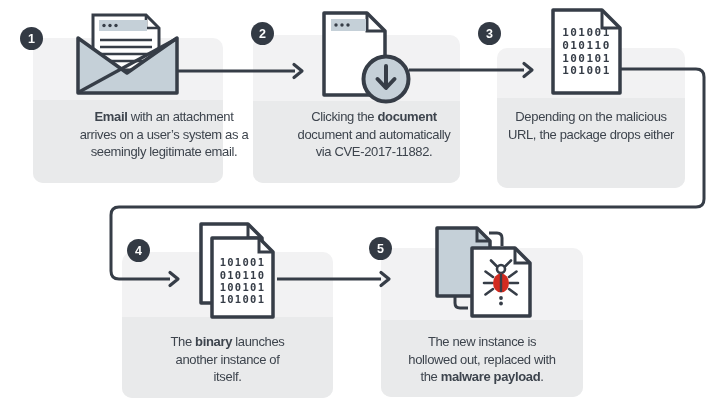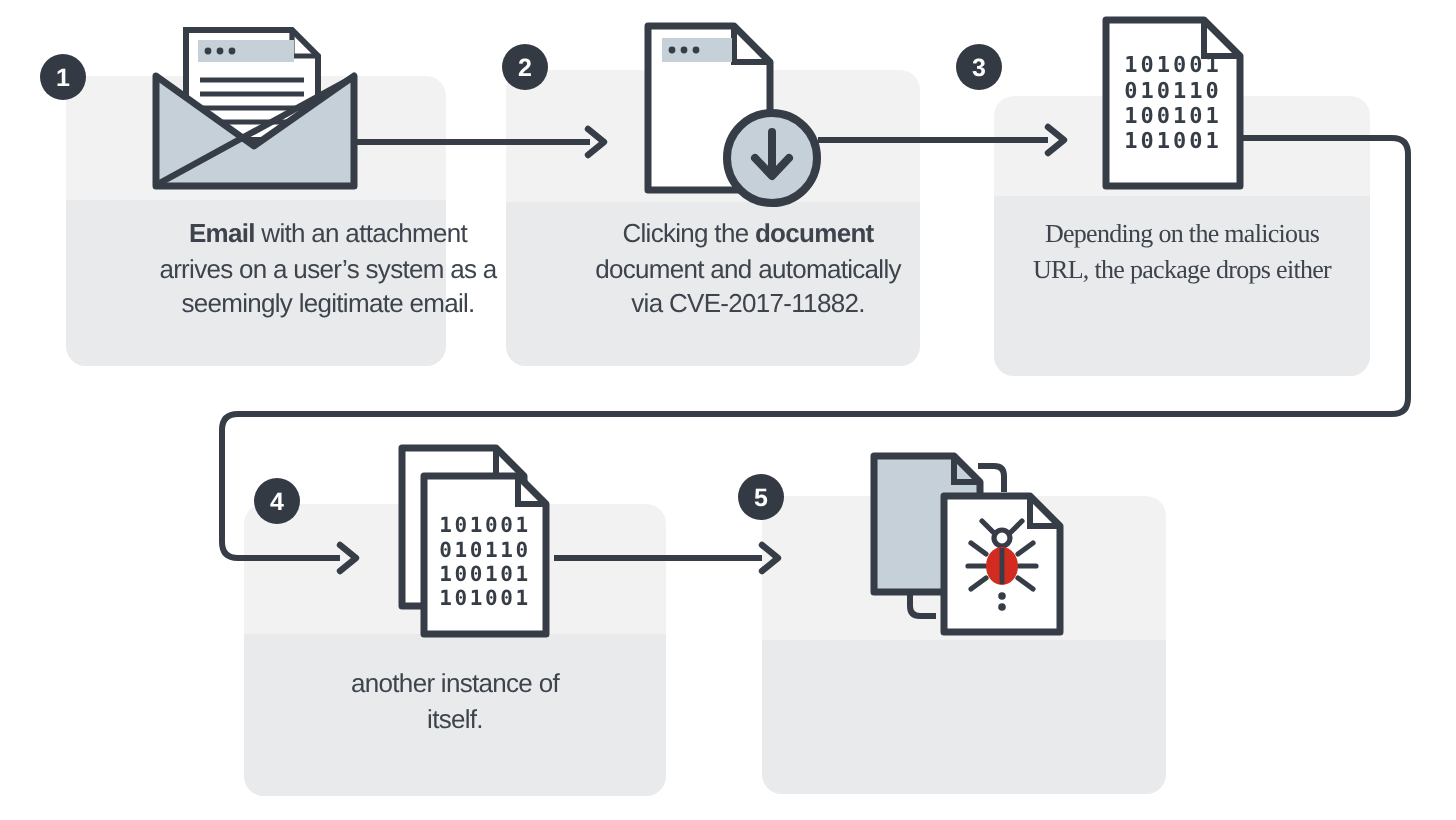--- a/index.html
+++ b/index.html
@@ -142,22 +142,28 @@
   <div class="caption" style="left:33px;top:108px;width:190px;margin-left:36px;">
       <div class="cap-line"><span class="b">Email</span><span> with an attachment</span></div>
       <div class="cap-line"><span>arrives on a user’s system as a</span></div>
       <div class="cap-line"><span>seemingly legitimate email.</span></div>
     </div>
   <div class="caption" style="left:253px;top:108px;width:242px;">
       <div class="cap-line"><span>Clicking the </span><span class="b">document</span></div>
       <div class="cap-line"><span>document and automatically</span></div>
       <div class="cap-line"><span>via CVE-2017-11882.</span></div>
     </div>
-  <div class="caption" style="left:497px;top:108px;width:188px;font-family:Liberation Serif, serif;">
+  <div class="caption" style="left:497px;top:108px;width:188px;">
       <div class="cap-line"><span>Depending on the malicious</span></div>
       <div class="cap-line"><span>URL, the package drops either</span></div>
     </div>
   <div class="caption" style="left:122px;top:333px;width:211px;">
+      <div class="cap-line"><span>The </span><span class="b">binary</span><span> launches</span></div>
       <div class="cap-line"><span>another instance of</span></div>
       <div class="cap-line"><span>itself.</span></div>
+    </div>
+  <div class="caption" style="left:381px;top:333px;width:202px;">
+      <div class="cap-line"><span>The new instance is</span></div>
+      <div class="cap-line"><span>hollowed out, replaced with</span></div>
+      <div class="cap-line"><span>the </span><span class="b">malware payload</span><span>.</span></div>
     </div>
 
 </div>
 
 </body></html>

